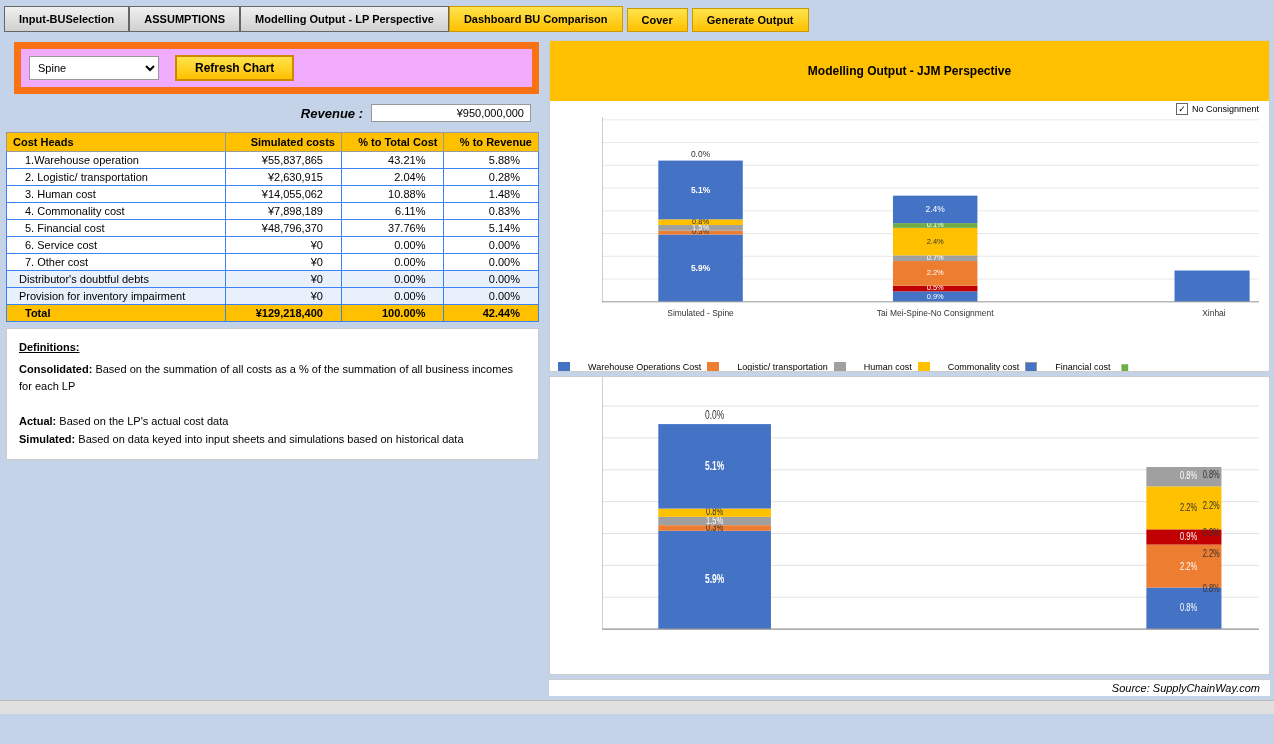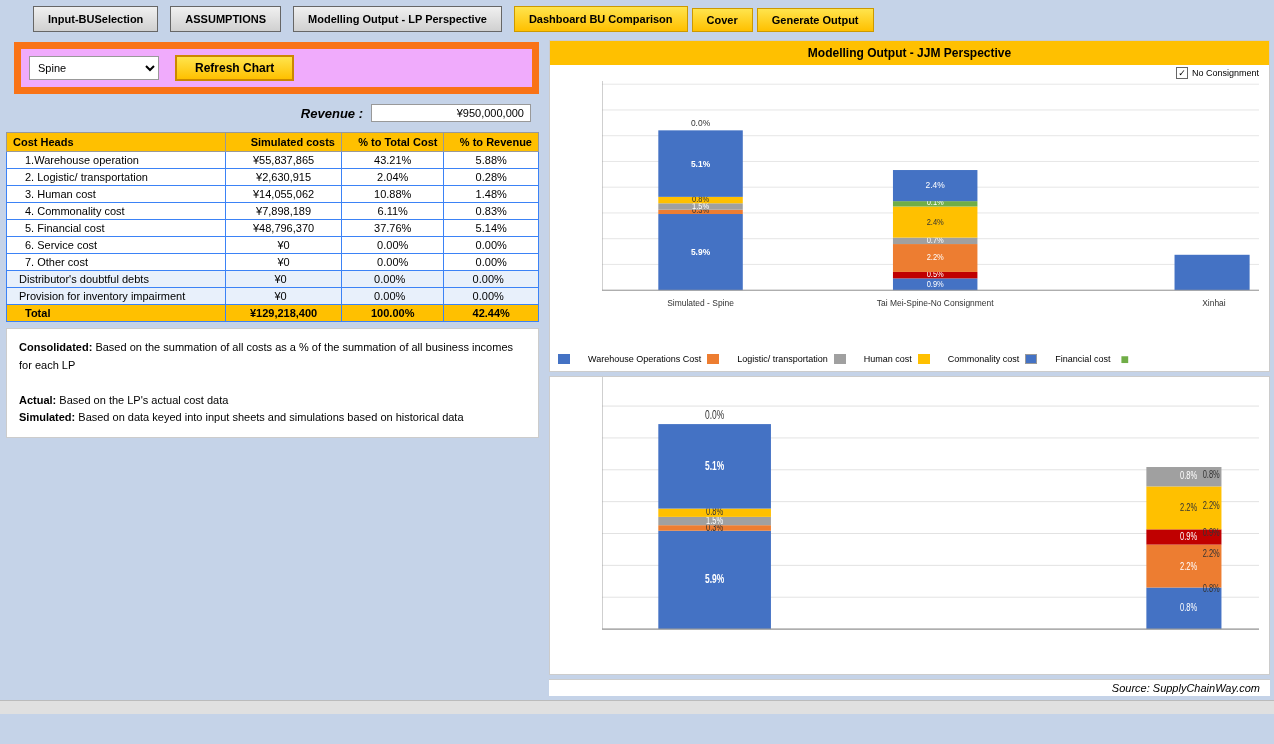--- a/index.html
+++ b/index.html
@@ -115,21 +115,21 @@
       text-align: right;
     }
 
     .cost-table td {
       border: 1px solid #3b82f6;
       padding: 2px 18px;
       background: white;
     }
 
     .cost-table td.num {
-      text-align: center;
+      text-align: right;
     }
 
     .cost-table tr.sub-row td {
       background: #e8f0fb;
       padding-left: 12px;
     }
 
     .cost-table tr.total-row td {
       background: #ffc000;
       font-weight: bold;
@@ -162,21 +162,21 @@
       flex: 1;
       background: white;
       border: 1px solid #ccc;
       display: flex;
       flex-direction: column;
       overflow: hidden;
     }
 
     .chart-title-bar {
       background: #ffc000;
-      padding: 5px 10px;
+      padding: 23px 10px;
       font-weight: bold;
       font-size: 12px;
       text-align: center;
     }
 
     .legend-row {
       display: flex;
       align-items: center;
       flex-wrap: wrap;
       gap: 6px;
@@ -228,21 +228,21 @@
     .scrollbar-area {
       height: 14px;
       background: #e0e0e0;
       border-top: 1px solid #bbb;
     }
   </style>
 </head>
 <body>
 
 <div class="top-nav">
-  <div style="display:flex; gap:12px; flex-wrap:wrap;margin-left:29px;">
+  <div style="display:flex; gap:0; flex-wrap:wrap;">
     <button class="nav-btn">Input-BUSelection</button>
     <button class="nav-btn">ASSUMPTIONS</button>
     <button class="nav-btn">Modelling Output - LP Perspective</button>
     <button class="nav-btn active-gold">Dashboard BU Comparison</button>
   </div>
   <div style="display:flex; gap:4px; margin-top:2px;">
     <button class="nav-btn yellow">Cover</button>
     <button class="nav-btn yellow">Generate Output</button>
   </div>
 </div>
@@ -331,20 +331,21 @@
           <tr class="total-row">
     <td>Total</td>
     <td class="num">¥129,218,400</td>
     <td class="num">100.00%</td>
     <td class="num">42.44%</td>
   </tr>
         </tbody>
     </table>
 
     <div class="definitions-box">
+      <div class="def-title">Definitions:</div>
       <div><strong>Consolidated:</strong> Based on the summation of all costs as a % of the summation of all business incomes for each LP</div>
       <br>
       <div><strong>Actual:</strong> Based on the LP's actual cost data</div>
       <div><strong>Simulated:</strong> Based on data keyed into input sheets and simulations based on historical data</div>
     </div>
 
   </div>
 
   <div class="right-panel">
 

